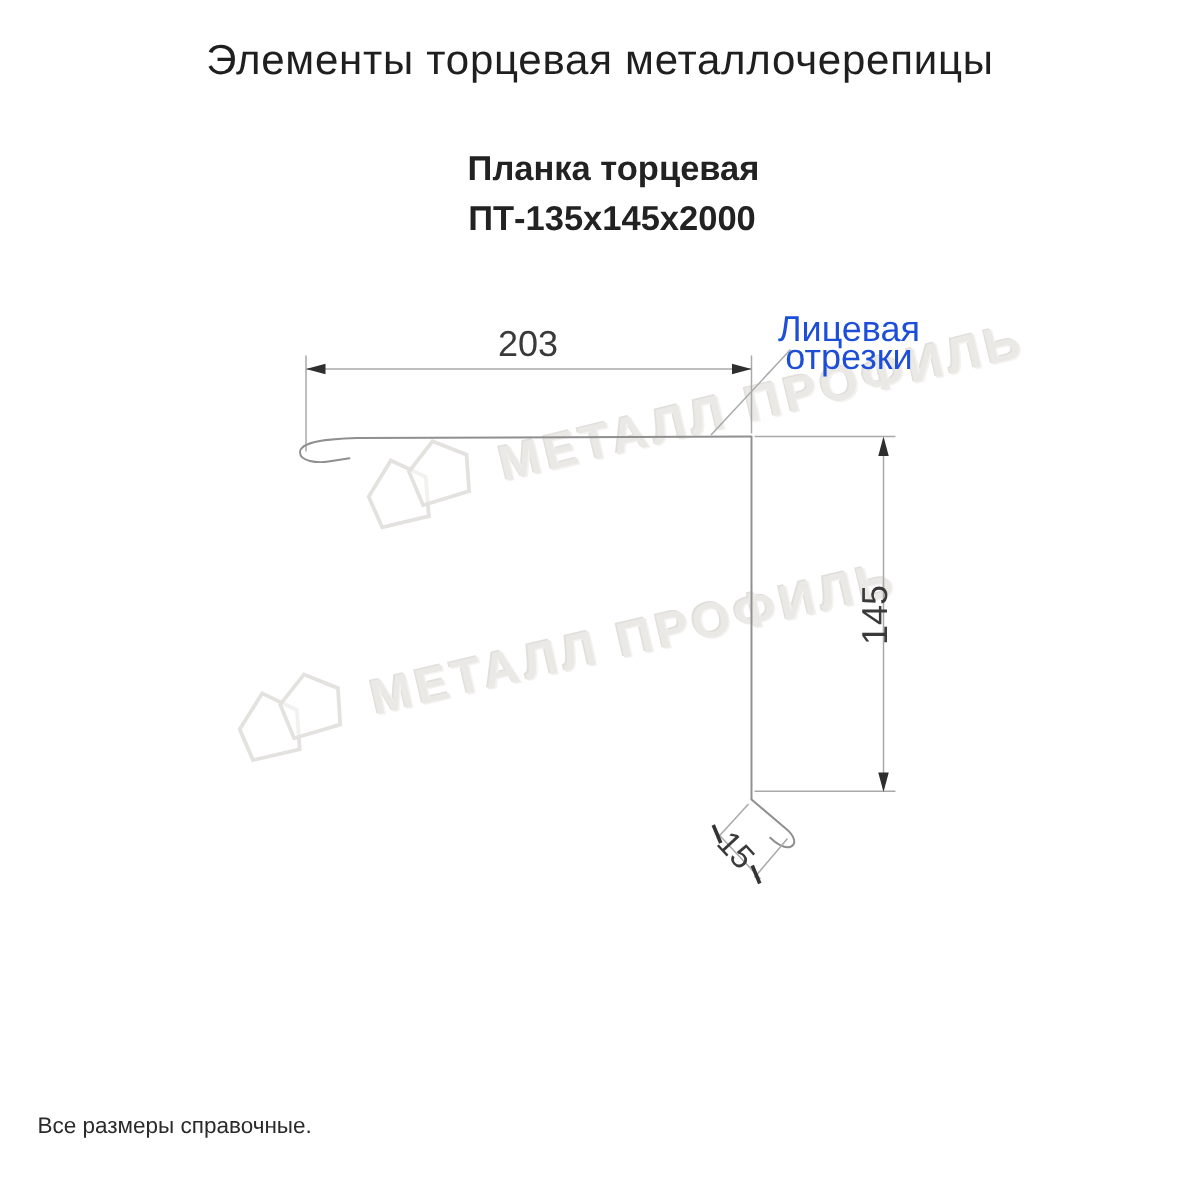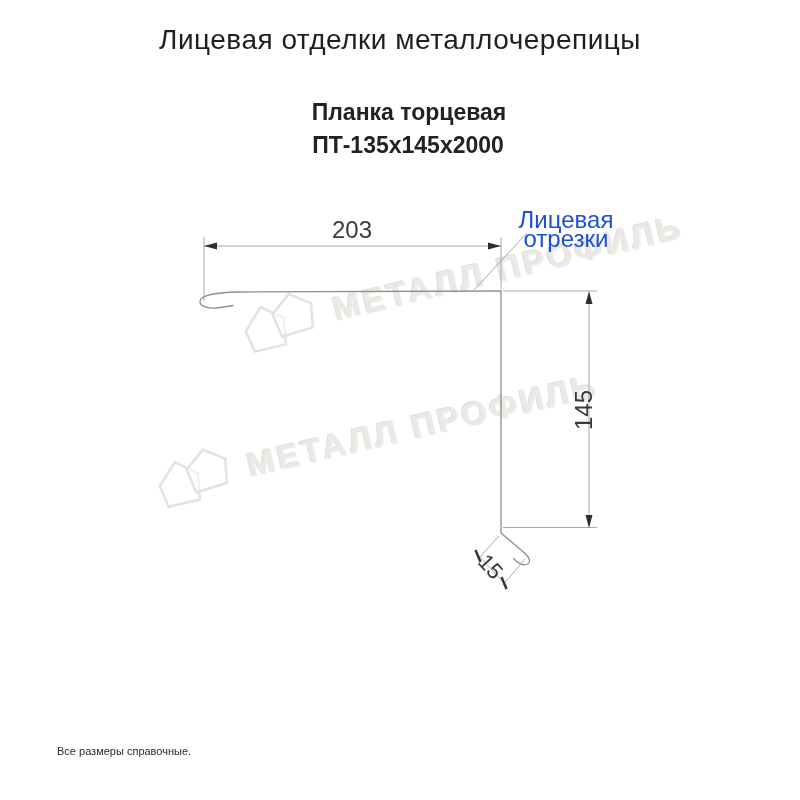--- a/index.html
+++ b/index.html
@@ -38,28 +38,28 @@
     font-size:24px;color:#3a3a3a;background:transparent;white-space:nowrap;
   }
   #dim-width{left:332px;top:216px;}
   #dim-height{left:562px;top:396px;transform:rotate(-90deg);transform-origin:center;width:44px;text-align:center;}
   #dim-hem{left:478px;top:554px;font-size:22px;transform:rotate(47deg);transform-origin:center;}
   .face-side{
     left:516px;top:210px;width:100px;text-align:center;
     font-size:24px;color:#1d4ed8;line-height:19px;
   }
   .footnotes{
-    left:25px;top:740px;font-size:11px;color:#2a2a2a;line-height:22px;margin-left:32px;
+    left:25px;top:740px;font-size:15px;color:#2a2a2a;line-height:22px;
   }
   svg.diagram{left:0;top:0;}
 </style>
 </head>
 <body>
 
-<div class="abs page-title">Лицевая отделки металлочерепицы</div>
+<div class="abs page-title">Элементы торцевая металлочерепицы</div>
 <div class="abs product-name">Планка торцевая</div>
 <div class="abs product-sku">ПТ-135х145х2000</div>
 
 <div class="abs wm" id="wm1">
   <svg width="88" height="60" viewBox="0 0 88 60">
     <path d="M8,30 L28,10 L48,26 L44,52 L12,52 Z" fill="#ffffff" fill-opacity="0.5" stroke="#e3e2de" stroke-width="2.5"></path>
     <path d="M38,20 L58,4 L78,18 L74,42 L42,44 Z" fill="#ffffff" fill-opacity="0.5" stroke="#e3e2de" stroke-width="2.5"></path>
   </svg>
   <span class="wm-text">МЕТАЛЛ ПРОФИЛЬ</span>
 </div>

